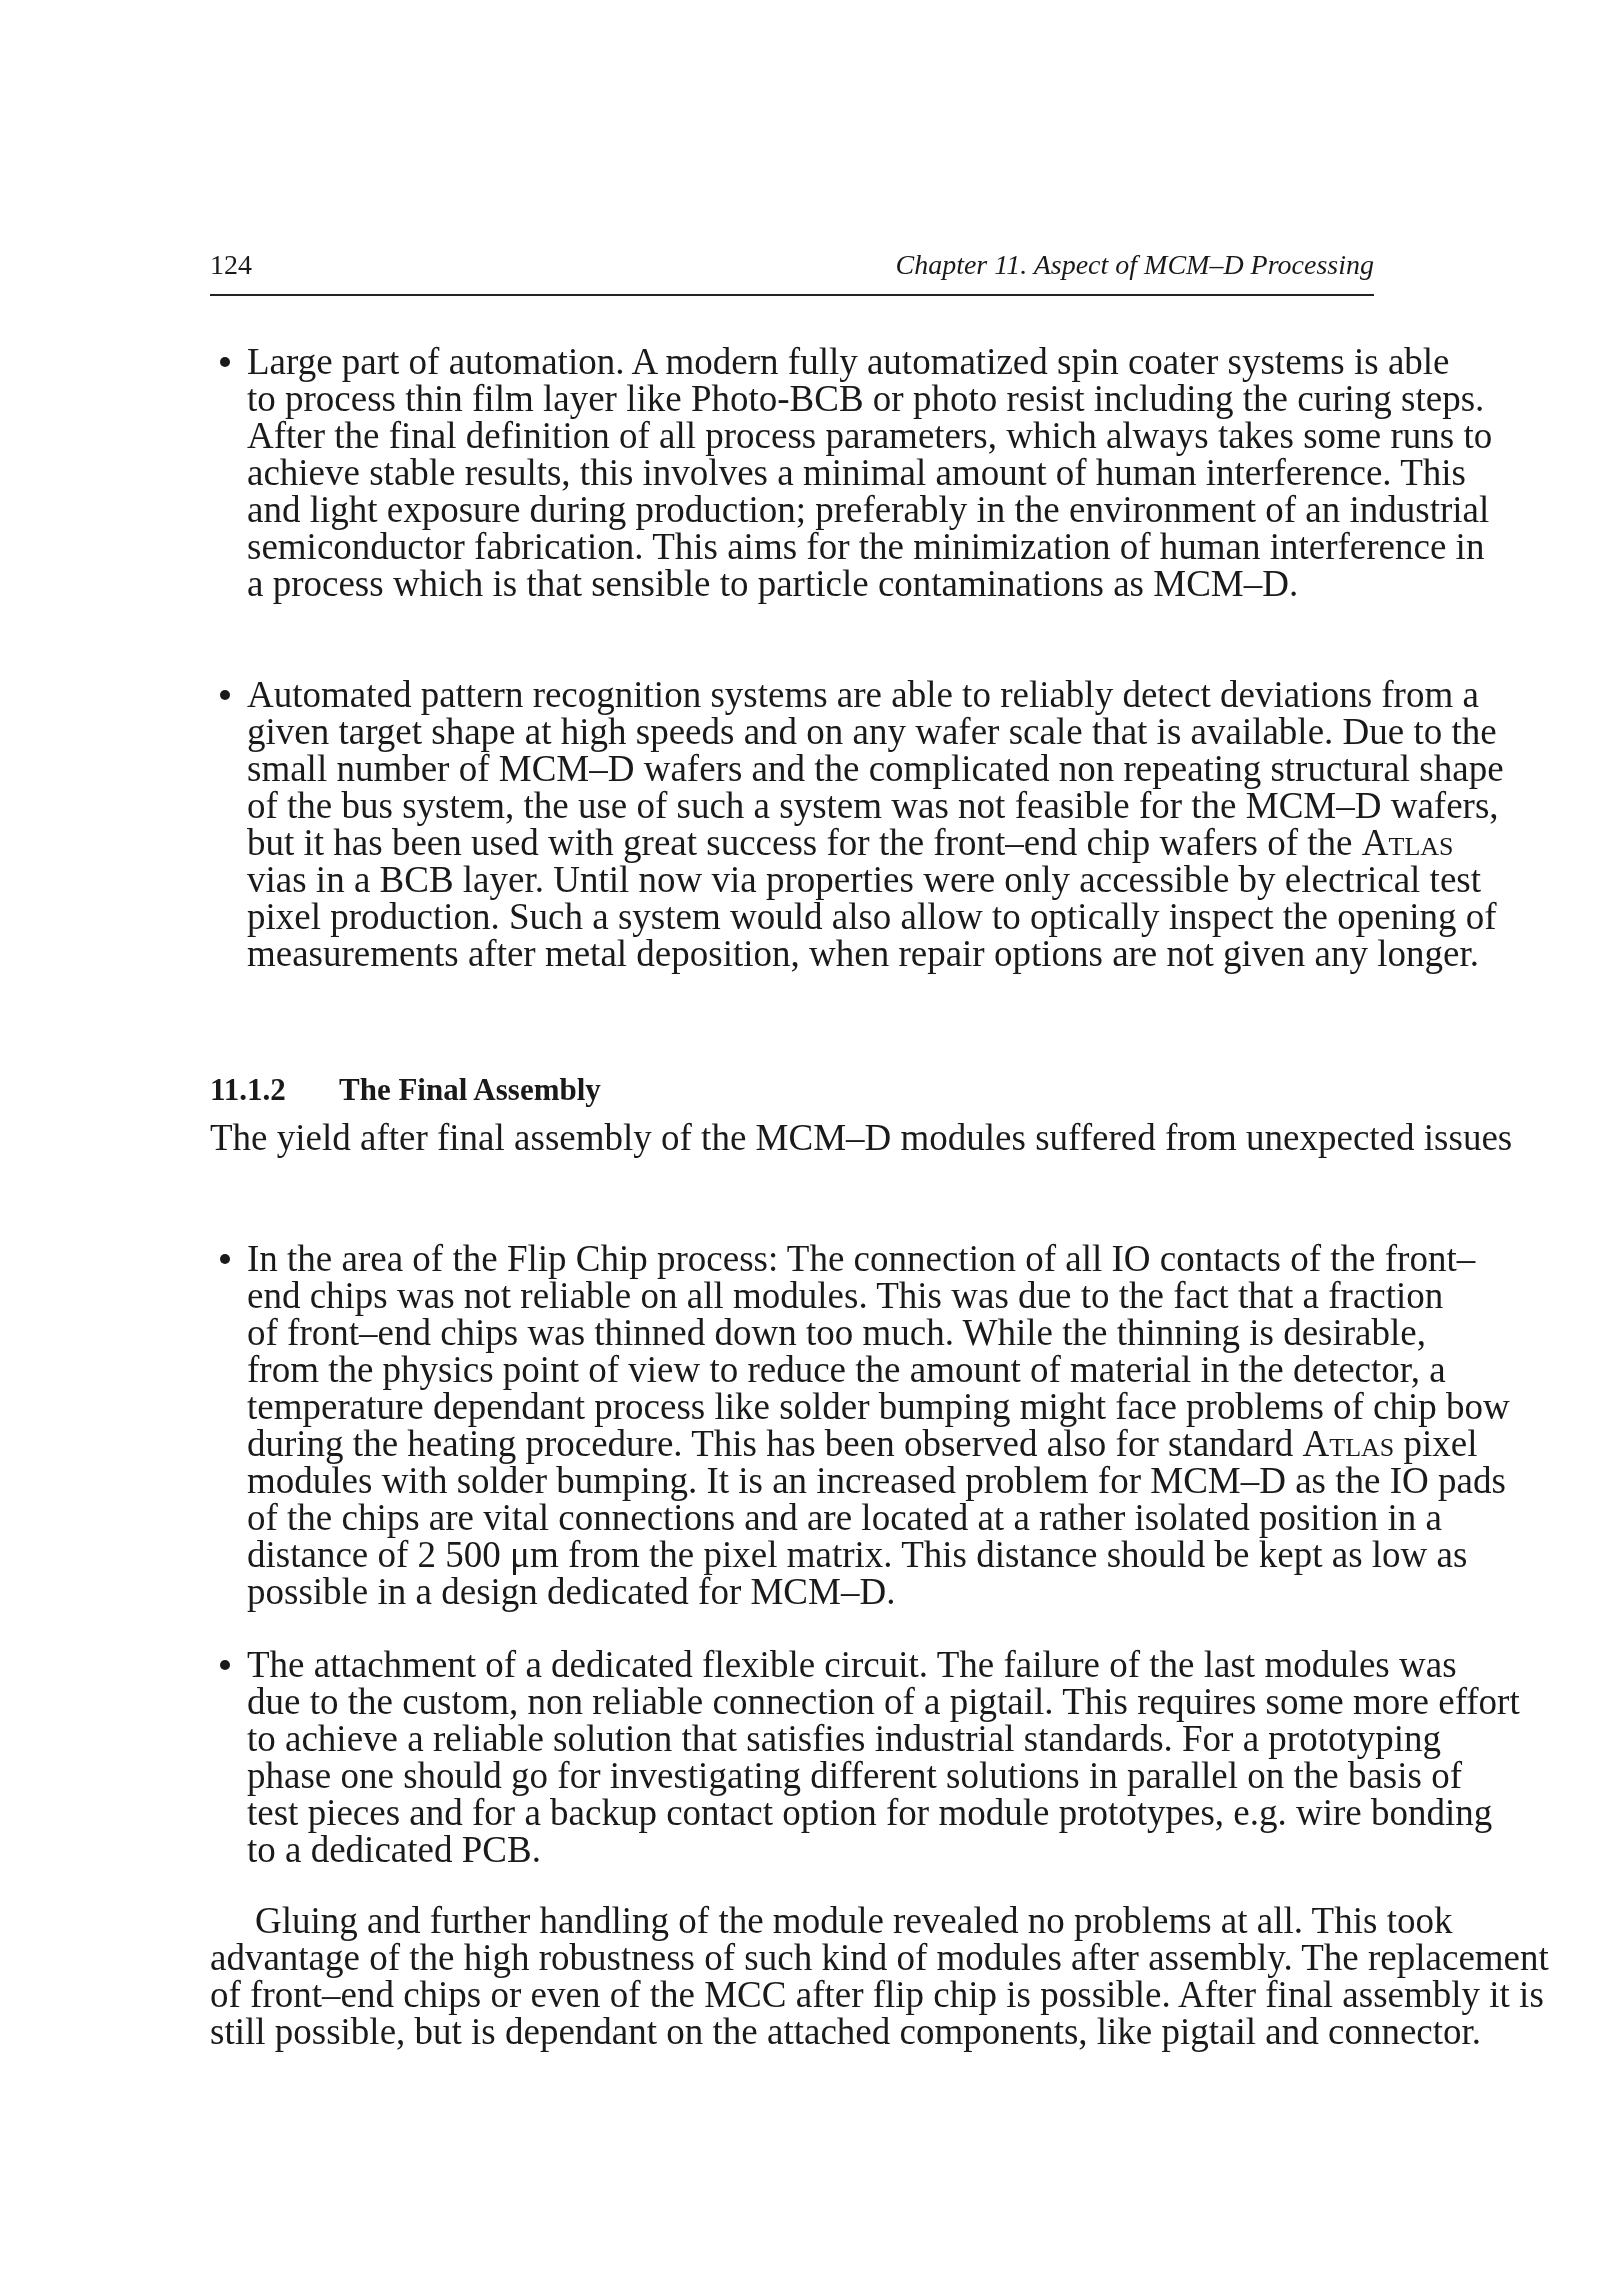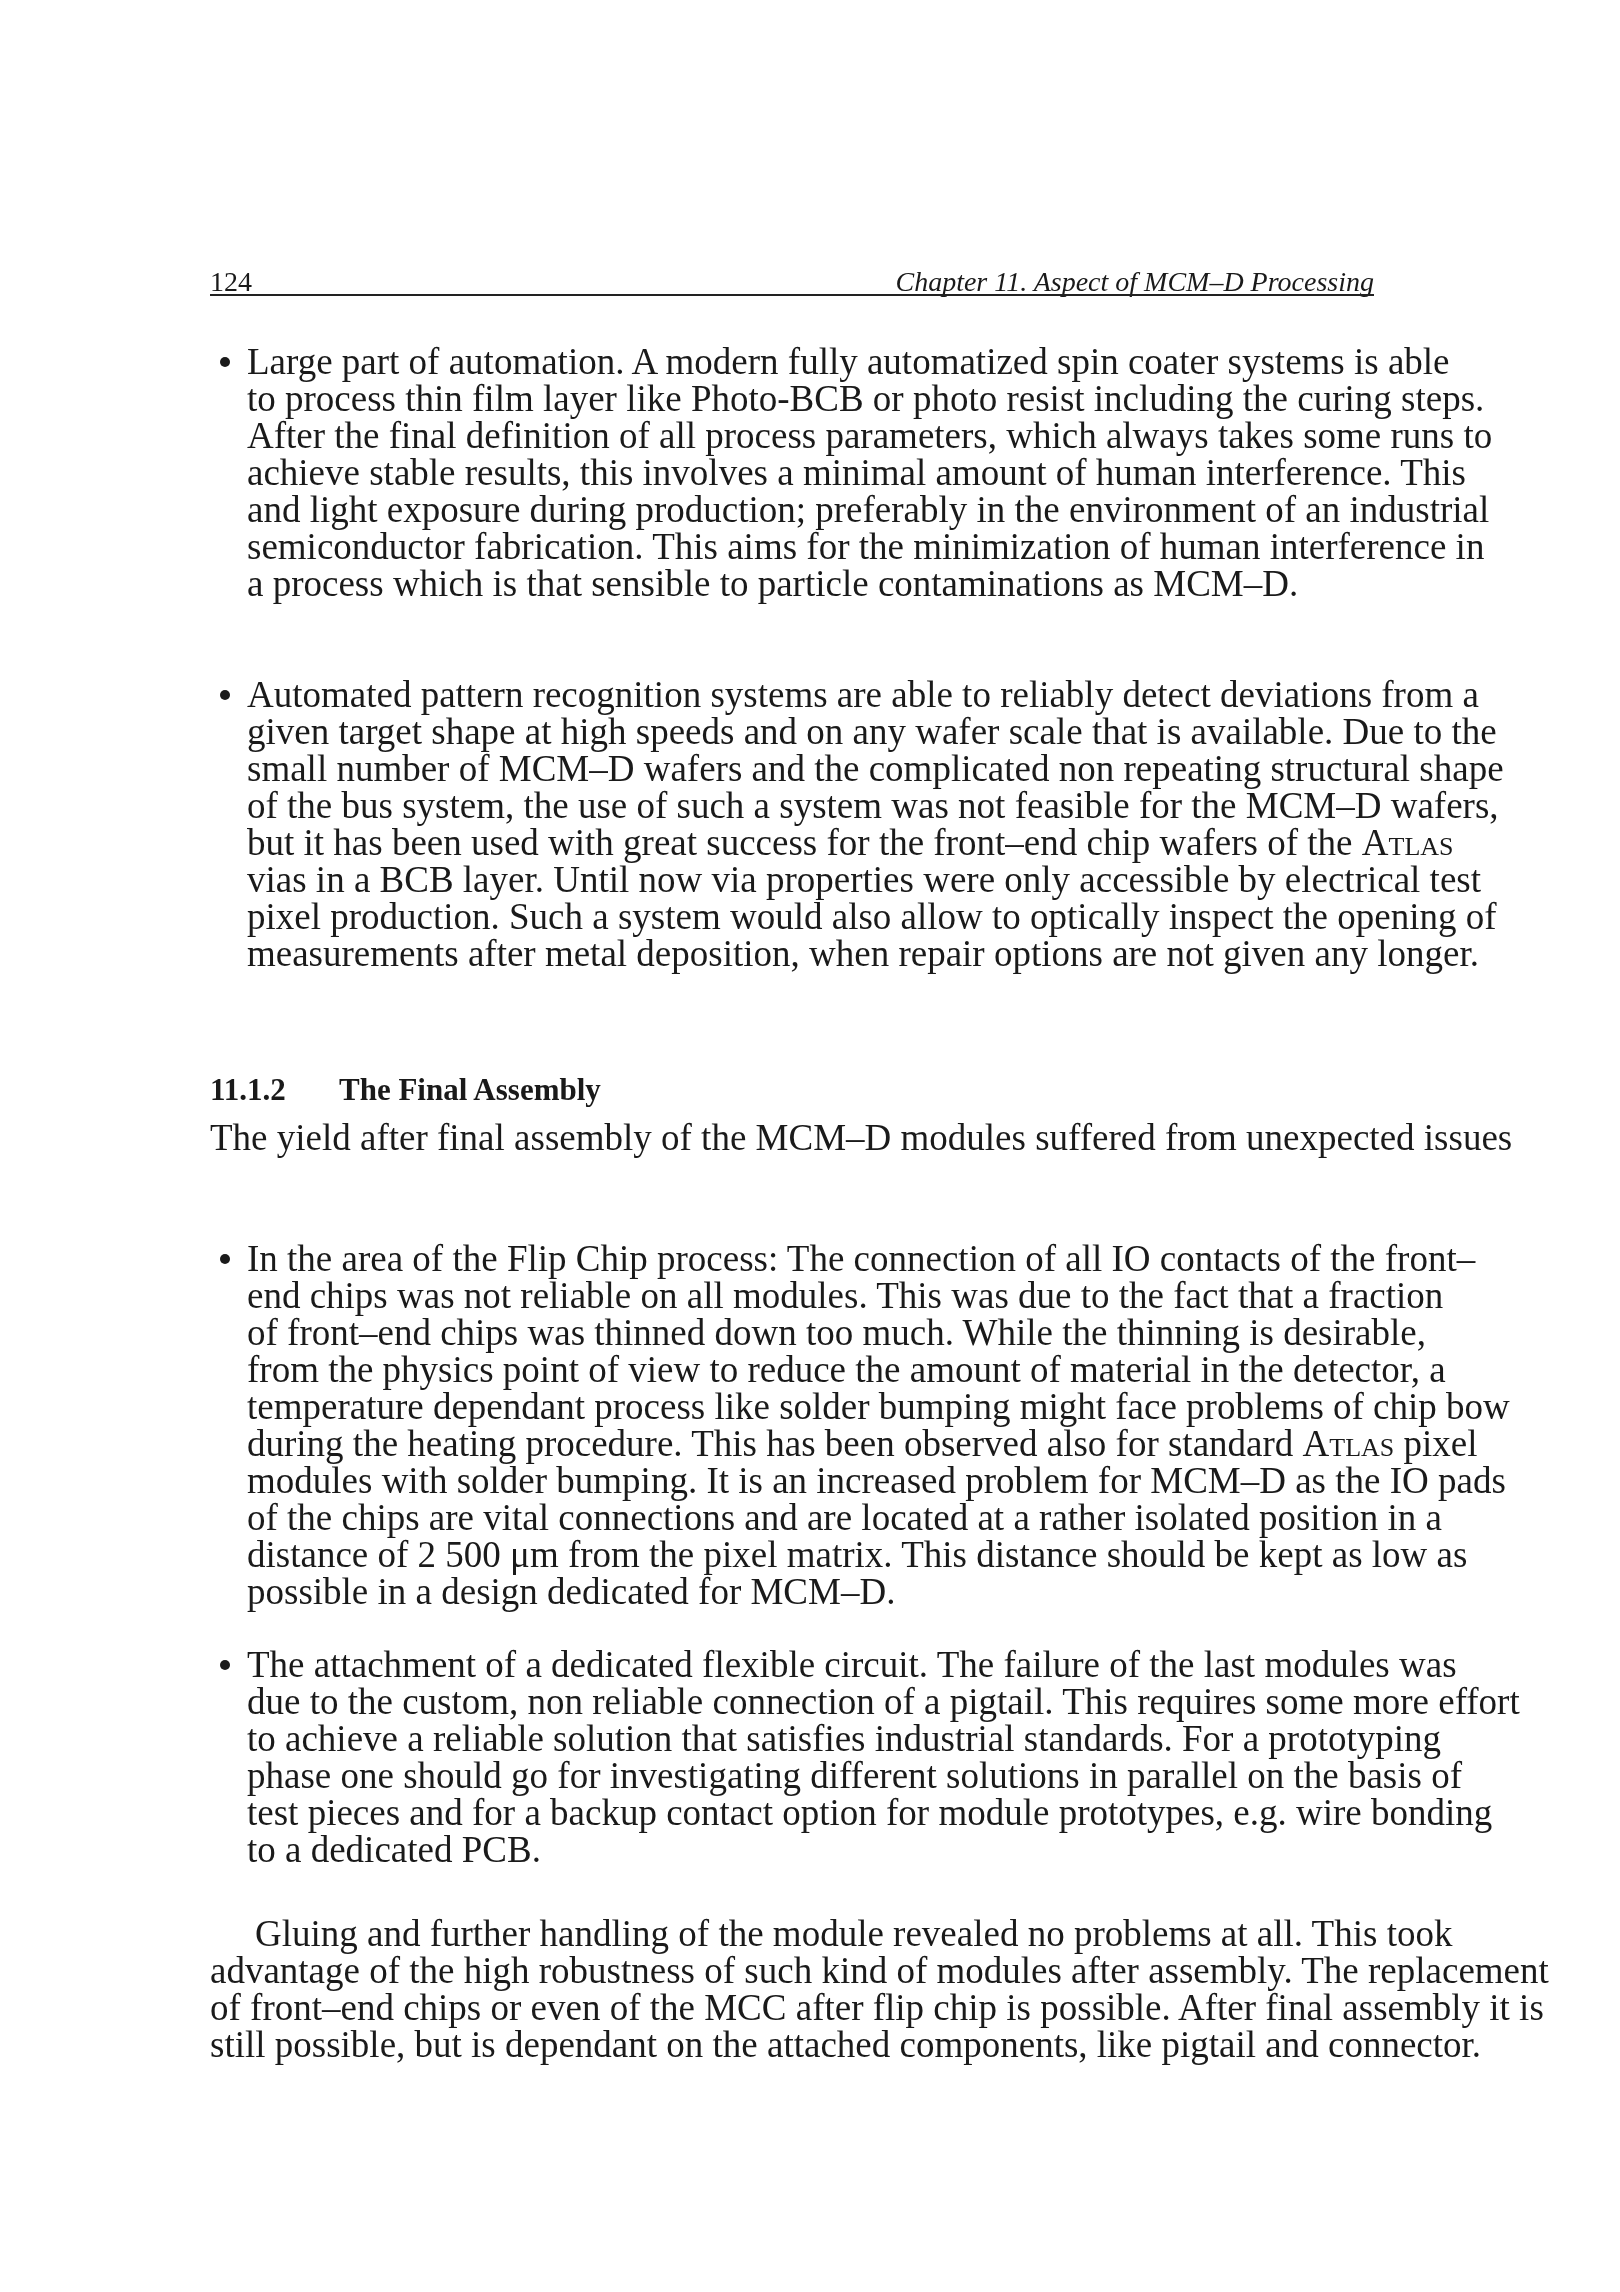--- a/index.html
+++ b/index.html
@@ -1,37 +1,37 @@
 <!DOCTYPE html>
 <html><head>
 <meta charset="utf-8">
 <style>
   html, body { margin: 0; padding: 0; background: #ffffff; }
   body { width: 1620px; height: 2293px; position: relative; overflow: hidden;
          font-family: "Liberation Serif", "DejaVu Serif", serif; color: #1a1a1a; }
   .page { position: absolute; left: 210px; top: 0; width: 1164px; }
-  .header { position: absolute; top: 266px; left: 0; width: 1164px; height: 41px;
+  .header { position: absolute; top: 249px; left: 0; width: 1164px; height: 41px;
             font-size: 28px; }
   .header .pagenum { position: absolute; left: 0; top: 0; }
   .header .running { position: absolute; right: 0; top: 0; font-style: italic; }
   .rule { position: absolute; top: 294px; left: 0; width: 1164px; height: 2px; background: #222; }
 
   .line { display: block; white-space: nowrap; text-align: justify; text-align-last: justify;
           font-size: 37px; height: 37px; line-height: 37px; }
   .line.last { text-align-last: left; }
 
   .bullet-block { position: absolute; left: 37px; width: 1127px; }
   .bullet-dot { position: absolute; left: -27.4px; top: 13.7px; width: 10.8px; height: 10.8px;
                 border-radius: 50%; background: #1a1a1a; }
   .bullet-text { position: absolute; left: 0; width: 1127px; }
   .bullet-text .line { width: 1127px; }
 
   .para { position: absolute; left: 0; width: 1164px; }
   .para .line { width: 1164px; }
-  .indent { padding-left: 45px; box-sizing: border-box; margin-top: 13px; }
+  .indent { padding-left: 45px; box-sizing: border-box; }
 
   .section-heading { position: absolute; left: 0; top: 1072px; font-size: 31px; font-weight: bold; }
   .section-heading .num { display: inline-block; width: 129px; }
   .smallcaps { font-variant: small-caps; }
 </style>
 </head>
 <body>
 
 <div class="page">
 

